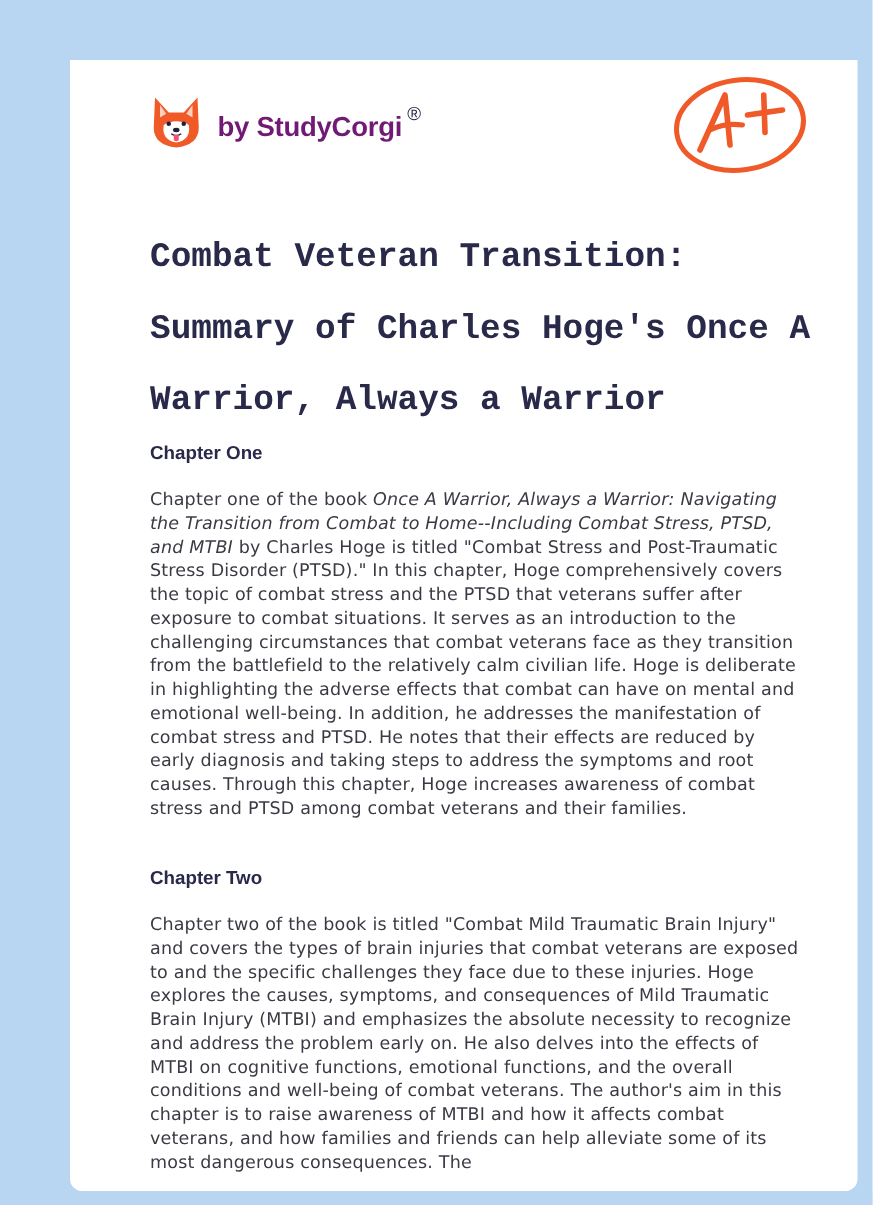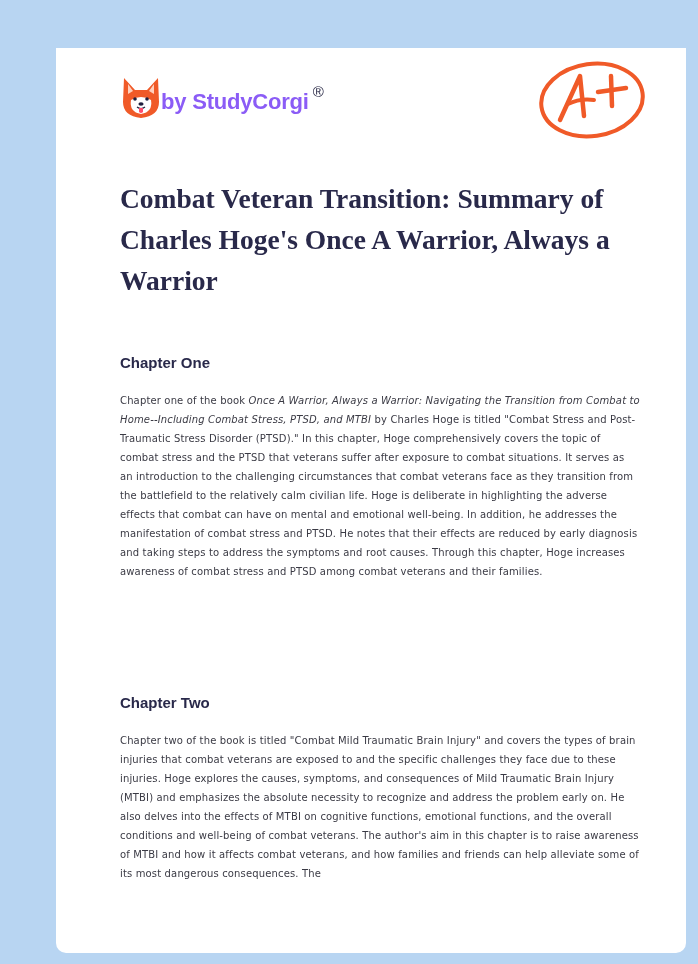--- a/index.html
+++ b/index.html
@@ -15,53 +15,53 @@
       background: #ffffff;
       border-radius: 0 0 10px 10px;
       overflow: hidden;
     }
     .logo {
       position: absolute; left: 65px; top: 28px;
       display: flex; align-items: center;
     }
     .corgi { width: 40px; height: 44px; }
     .brand {
-      margin-top: 8px;
+      margin-left: 13px; margin-top: 8px;
       font-family: "Liberation Sans", sans-serif;
-      font-weight: bold; font-size: 22px; color: #8b5cf6;
+      font-weight: bold; font-size: 22px; color: #701a75;
       letter-spacing: -0.2px;
     }
     .reg {
       font-family: "Liberation Sans", sans-serif;
       font-size: 15px; color: #1f1f3d; margin-left: 4px; margin-top: -14px;
     }
     .grade { position: absolute; left: 482px; top: 10px; width: 110px; height: 82px; }
     .title {
       position: absolute; left: 64px; top: 130px; width: 530px;
-      font-family: Liberation Serif, serif;
-      font-weight: bold; font-size: 27.5px; line-height: 41px;
+      font-family: Liberation Mono, monospace;
+      font-weight: bold; font-size: 27.5px; line-height: 57px;
       color: #29294a; margin: 0;
     }
     .meta {
       position: absolute; left: 64px; top: 264px;
       font-family: "Liberation Sans", sans-serif;
       font-size: 12.5px; color: #9a9aa8; white-space: nowrap;
     }
     .meta .topic-val { color: #29294a; }
     .meta .sep { color: #e0763f; margin: 0 10px; }
     .meta .gap { margin-left: 6px; }
     .h2 {
       position: absolute; left: 64px;
       font-family: "Liberation Sans", sans-serif;
       font-weight: bold; font-size: 15px; color: #29294a; margin: 0;
     }
     .para {
       position: absolute; left: 64px; width: 520px;
       font-family: "DejaVu Sans", sans-serif;
-      font-size: 10px; line-height: 19px; color: #3a3a44;
+      font-size: 14px; line-height: 19px; color: #3a3a44;
       margin: 0; letter-spacing: 0.15px;
     }
     .para i { font-style: italic; }
     .bottom-band {
       position: absolute; left: 0; top: 953px; width: 698px; height: 11px;
       background: #b8d5f2;
     }
   </style>
 </head>
 <body>

